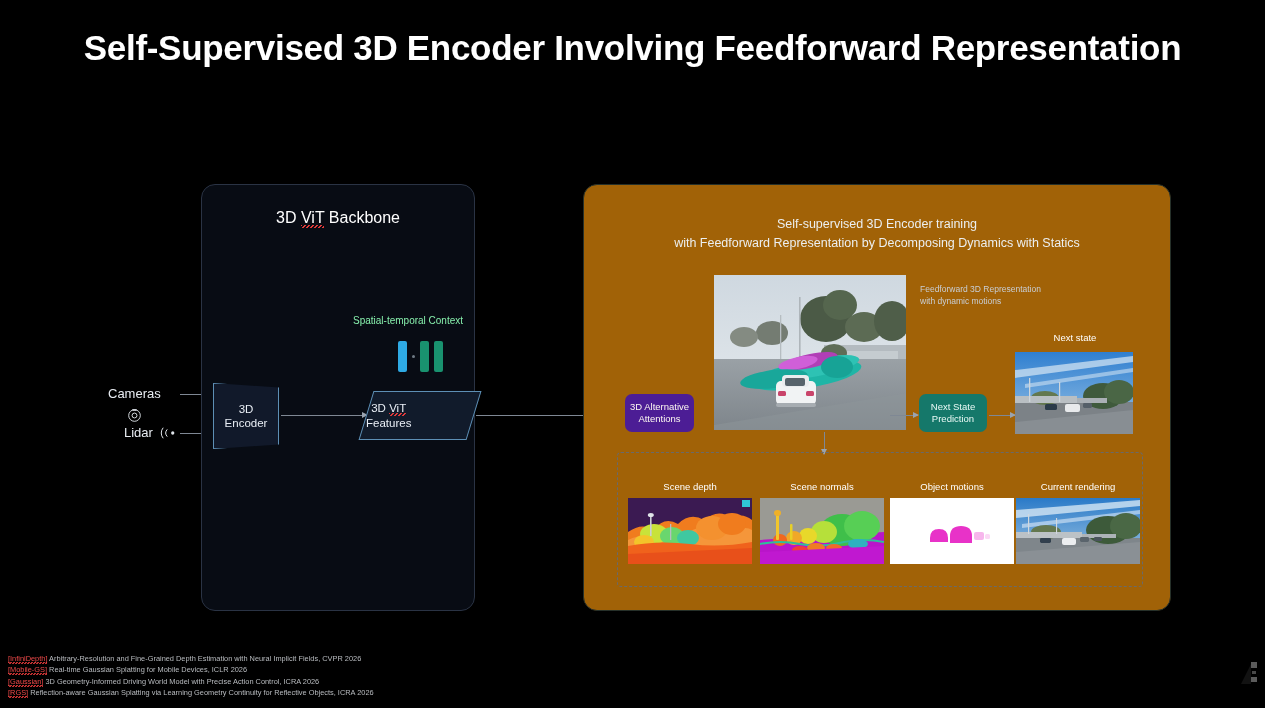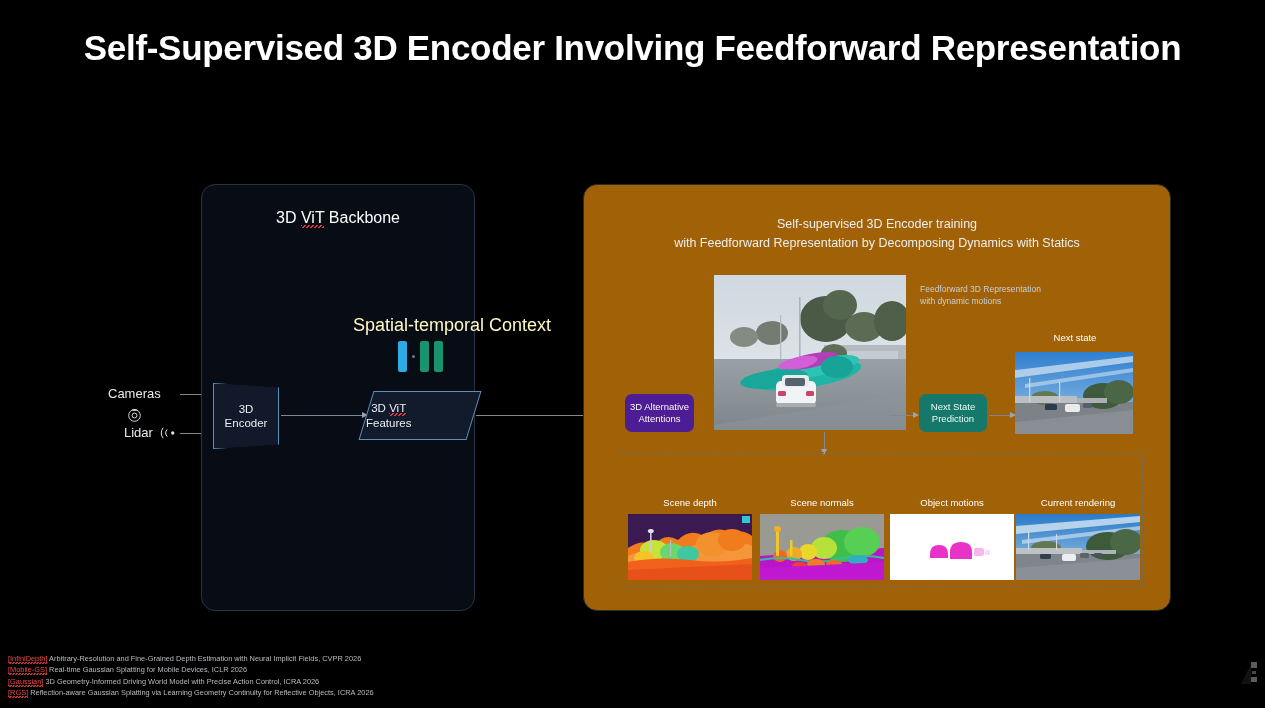--- a/index.html
+++ b/index.html
@@ -104,21 +104,21 @@
     display: flex; align-items: center; justify-content: center;
   }
   .encoder-label {
     color: #e9eef5; font-size: 11.5px; text-align: center; line-height: 1.25;
     white-space: pre-line;
   }
 
   
   .stc-label {
     position: absolute; left: 353px; top: 315px;
-    color: #fef9c3; font-size: 18px;
+    color: #86efac; font-size: 10px;
   }
   .bars { position: absolute; left: 398px; top: 341px; display: flex; align-items: center; gap: 5px; }
   .bar { width: 9px; height: 31px; border-radius: 2px; }
   .bar-dot { width: 3px; height: 3px; border-radius: 50%; background: #6f7b85; }
 
   
   .vit {
     position: absolute; left: 366px; top: 391px;
     width: 108px; height: 49px;
     background: #111b2b;
@@ -173,21 +173,21 @@
   
   .dashed-box {
     position: absolute; left: 617px; top: 452px;
     width: 526px; height: 135px;
     border: 1px dashed #6a6a6a;
     border-radius: 4px;
   }
   .out-cell { position: absolute; top: 0; width: 124px; }
   .out-label {
     text-align: center; color: #ffffff; font-size: 9.5px;
-    margin-top: 44px;
+    margin-top: 28px;
   }
   .out-img {
     margin-top: 6px; width: 124px; height: 66px; overflow: hidden;
     position: relative; background: #222;
   }
 
   
   .footnotes {
     position: absolute; left: 8px; top: 653px;
     font-size: 7.4px; line-height: 1.52;

